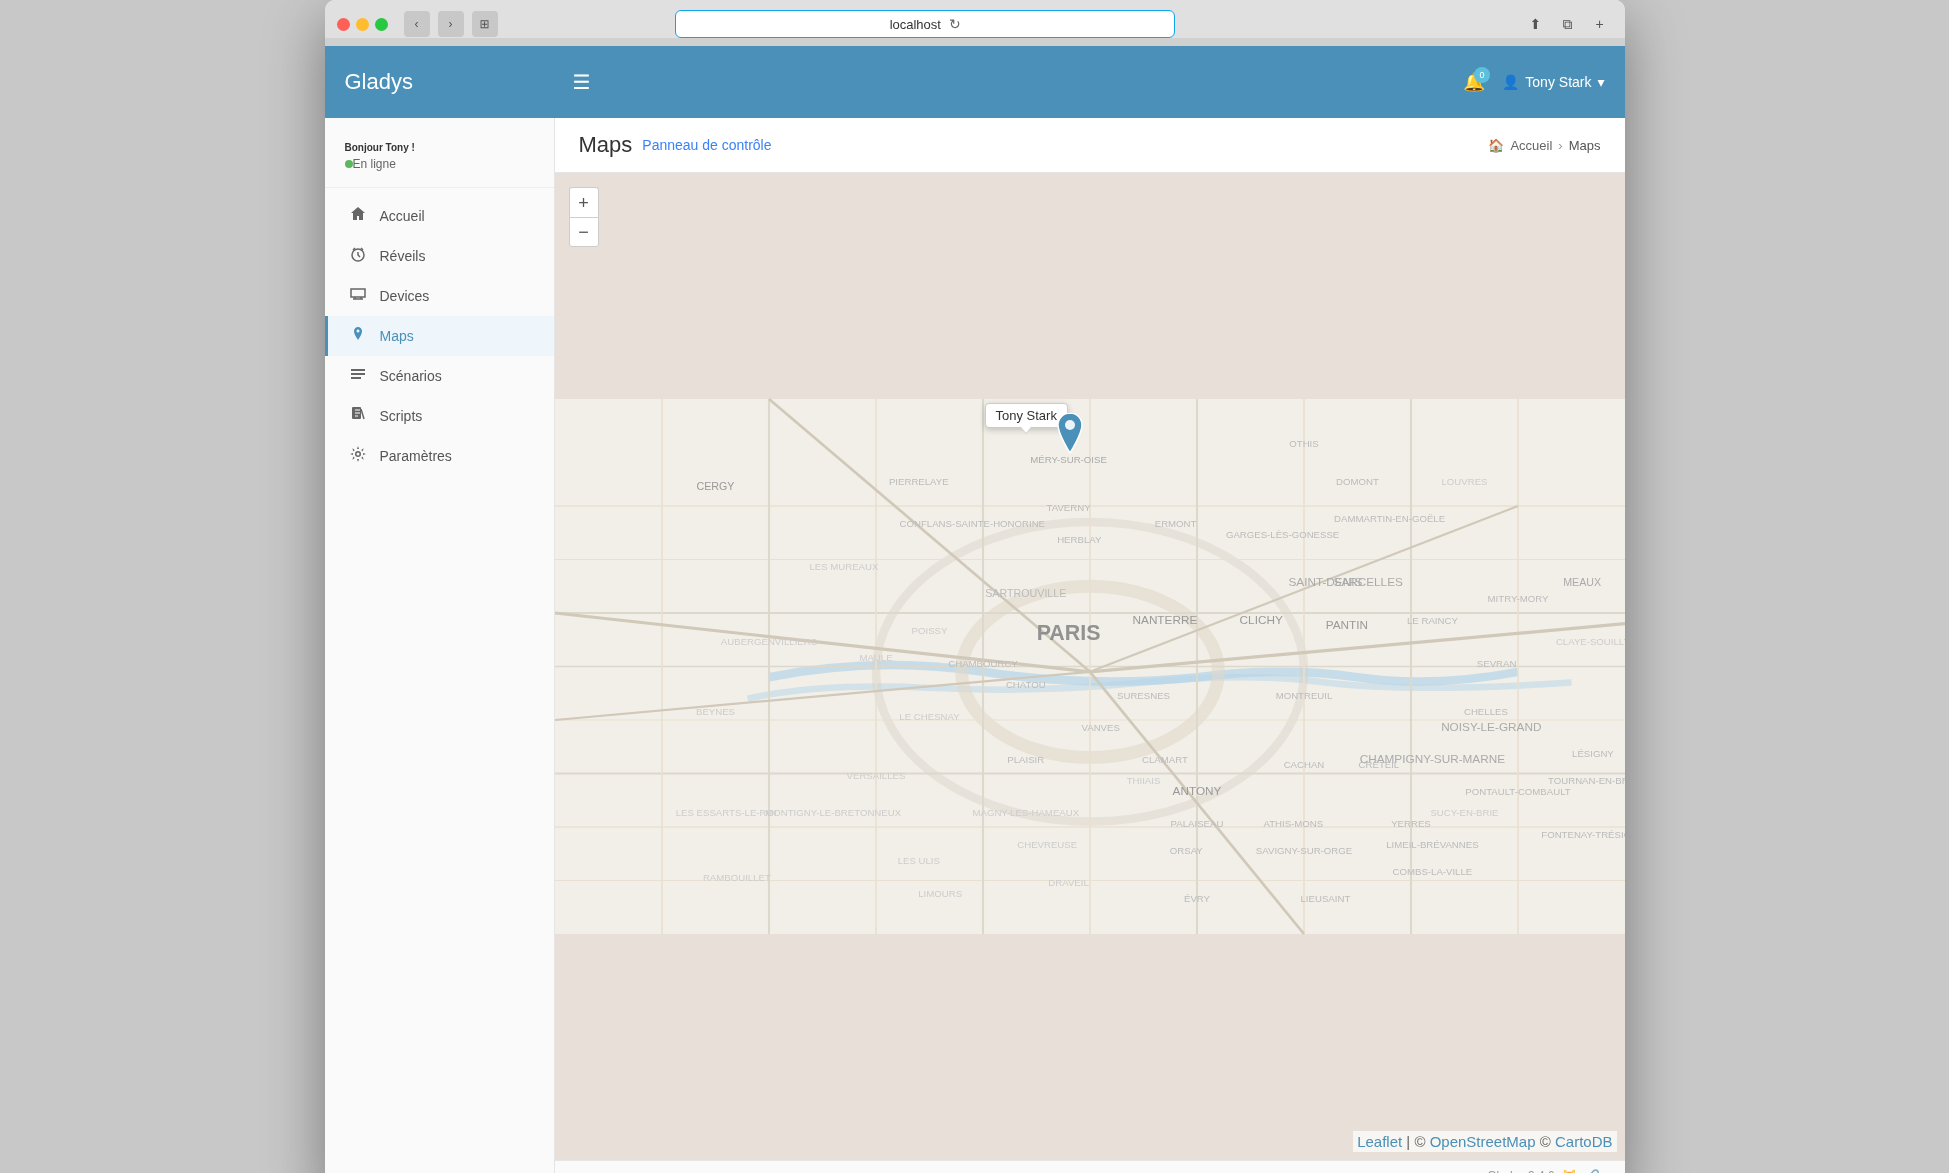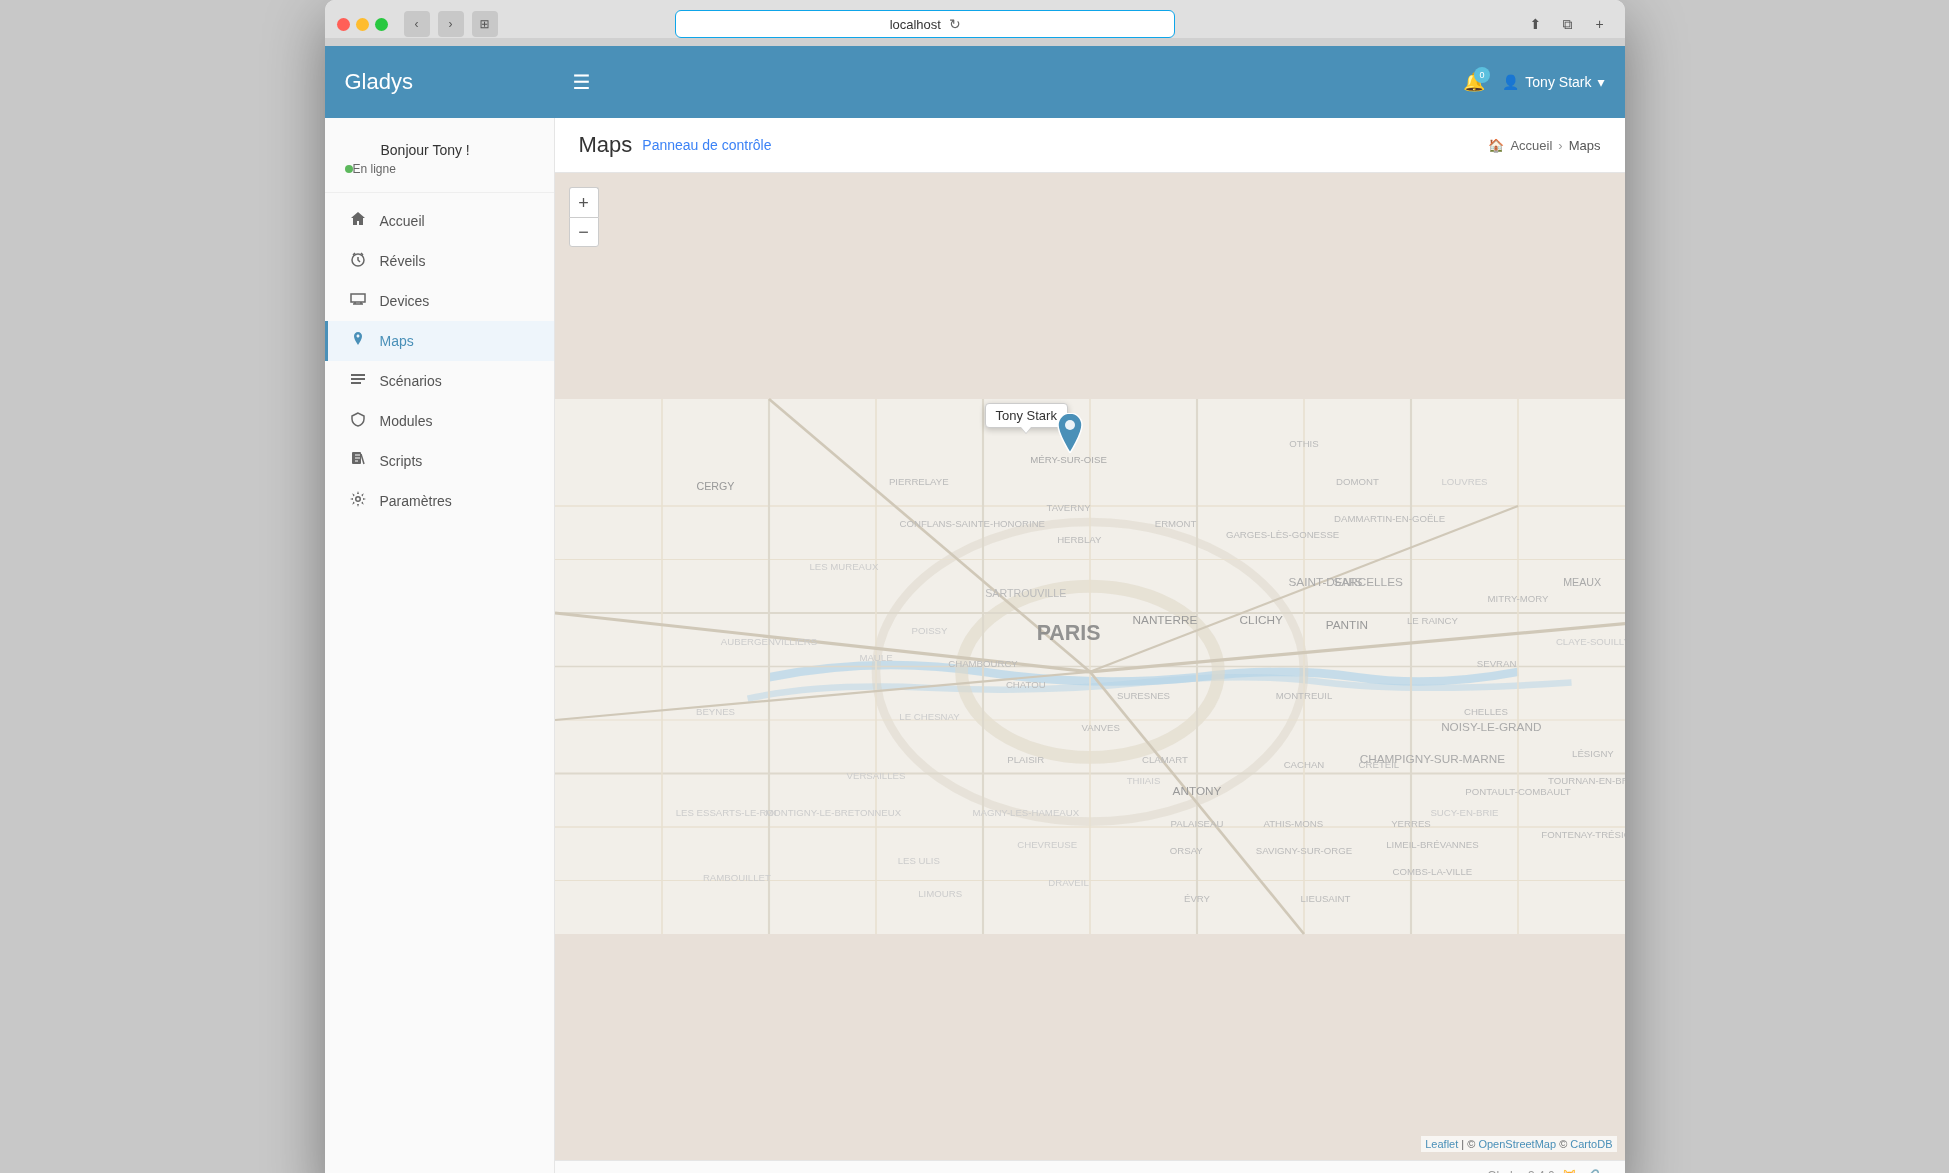--- a/index.html
+++ b/index.html
@@ -136,24 +136,23 @@
       border-right: 1px solid #e5e5e5;
       padding: 16px 0;
       flex-shrink: 0;
     }
     .user-greeting {
       padding: 8px 20px 16px;
       border-bottom: 1px solid #eee;
       margin-bottom: 8px;
     }
     .greeting-name {
-      font-weight: 400;
-      font-size: 14px;
+      font-weight: 700;
+      font-size: 10px;
       color: #333;
-      margin-left: 36px;
     }
     .status-indicator {
       display: flex;
       align-items: center;
       margin-top: 4px;
     }
     .status-dot {
       width: 8px; height: 8px;
       border-radius: 50%;
       background: #5cb85c;
@@ -295,21 +294,21 @@
     .map-pin {
       position: absolute;
       top: 240px;
       left: 500px;
       z-index: 5;
     }
     .map-attribution {
       position: absolute;
       bottom: 8px;
       right: 8px;
-      font-size: 11px;
+      font-size: 15px;
       color: #666;
       background: rgba(255,255,255,0.7);
       padding: 2px 4px;
       text-align: right;
     }
     .map-attribution a { color: #4a90b8; text-decoration: none; }
     
     .app-footer {
       background: #fafafa;
       border-top: 1px solid #e5e5e5;
@@ -415,28 +414,20 @@
           </div>
           <div class="nav-item">
             <span class="nav-icon">
               <svg width="16" height="16" viewBox="0 0 16 16" fill="#666">
                   <rect x="1" y="3" width="14" height="2"></rect>
                   <rect x="1" y="7" width="14" height="2"></rect>
                   <rect x="1" y="11" width="10" height="2"></rect>
                 </svg>
             </span>
             <span>Scénarios</span>
-          </div>
-          <div class="nav-item">
-            <span class="nav-icon">
-              <svg width="16" height="16" viewBox="0 0 16 16" fill="none" stroke="#666" stroke-width="1.5">
-                  <path d="M8 2L2 5v3c0 3.3 2.6 6.4 6 7 3.4-.6 6-3.7 6-7V5L8 2z"></path>
-                </svg>
-            </span>
-            <span>Modules</span>
           </div>
           <div class="nav-item">
             <span class="nav-icon">
               <svg width="16" height="16" viewBox="0 0 16 16" fill="#666">
                   <rect x="2" y="1" width="9" height="12" rx="1"></rect>
                   <path d="M5 4h5M5 7h5M5 10h3" stroke="white" stroke-width="1.2"></path>
                   <path d="M11 3l3 10" stroke="#666" stroke-width="1.5"></path>
                 </svg>
             </span>
             <span>Scripts</span>

